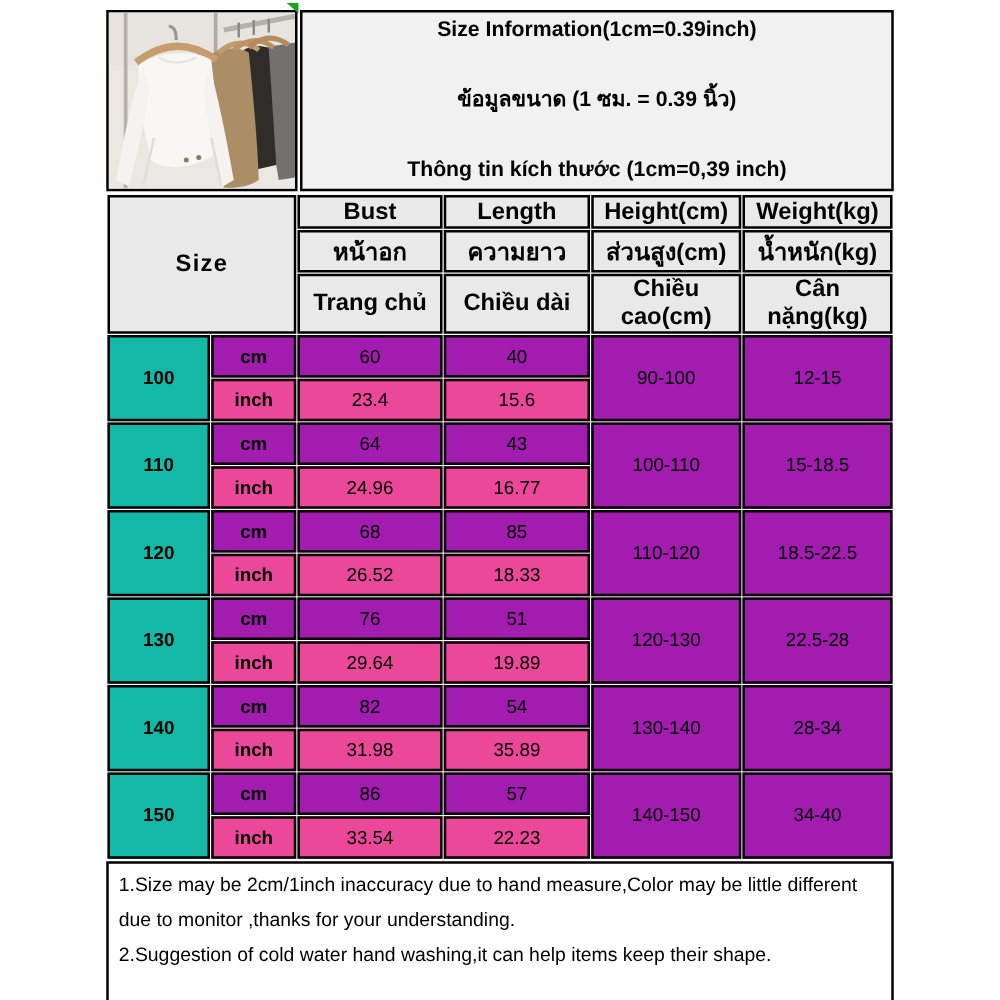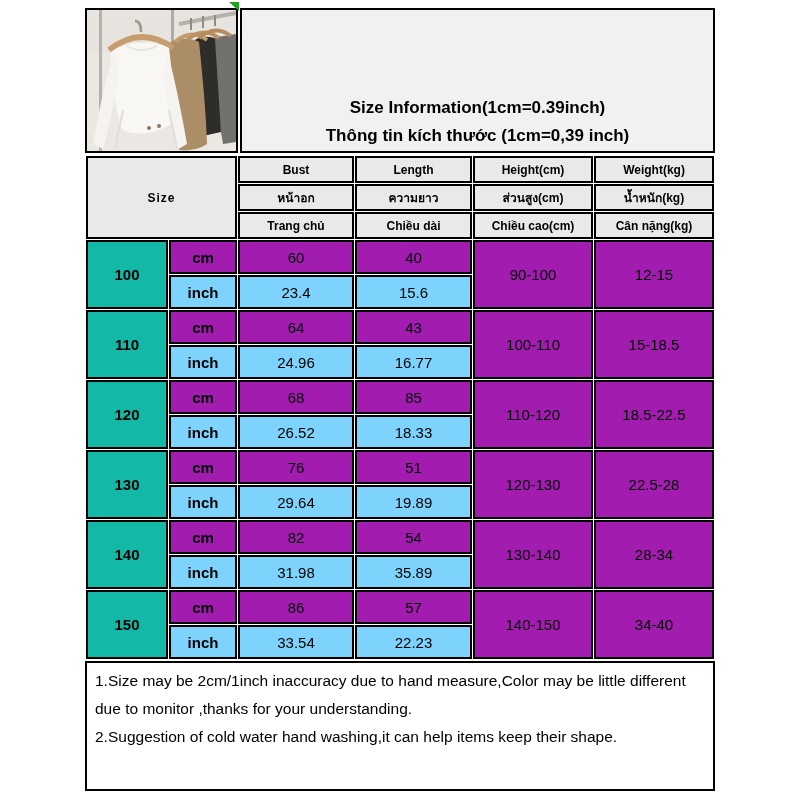--- a/index.html
+++ b/index.html
@@ -19,40 +19,40 @@
     position: relative; background: #ebe8e3; overflow: visible;
   }
   .photo-box svg { display: block; width: 149px; height: 141px; }
   .corner-badge {
     position: absolute; top: -8px; right: -3px; width: 10px; height: 9px;
     background: #1ba11b;
     clip-path: polygon(0 0, 100% 0, 100% 100%);
   }
   .title-box {
     flex: 1; border: 2px solid #000; background: #f1f1f1;
-    display: flex; flex-direction: column; justify-content: flex-end;
+    display: flex; flex-direction: column; justify-content: space-between;
     text-align: center; font-weight: bold; font-size: 17px; line-height: 1.68;
   }
 
   
   table.size-table {
     width: 630px; table-layout: fixed;
     border-collapse: separate; border-spacing: 1px; background: #fff;
   }
   .size-table th, .size-table td {
     border: 2px solid #000; text-align: center; vertical-align: middle;
     padding: 0; overflow: hidden;
   }
-  .size-table thead th { background: #e9e9e9; font-size: 12px; font-weight: bold; height: 27px; }
+  .size-table thead th { background: #e9e9e9; font-size: 19px; font-weight: bold; height: 27px; }
   th.size-head { background: #d2d2d2; font-size: 30px; font-weight: bold; letter-spacing: 1px; margin-top: 16px; }
   td.size-cell { background: #14b8a6; font-weight: bold; font-size: 15px; }
   td.unit-cell { font-weight: bold; font-size: 15px; }
   .size-table tbody td { font-size: 15px; height: 34px; }
   .shade { background: #a21caf; }
-  .plain { background: #7dd3fc; }
+  .plain { background: #ec4899; }
 
   
   .attention-box {
     margin-top: 1px; border: 2px solid #000; background: #fff;
     min-height: 130px; padding: 4px 8px; font-size: 15.5px; line-height: 1.8;
   }
 </style>
 </head>
 <body>
 
@@ -83,20 +83,21 @@
         <path d="M40,36 Q54,44 70,36" stroke="#e7e5e0" stroke-width="2" fill="none"></path>
         <path d="M36,100 C34,112 30,126 28,139" stroke="#e0ded8" stroke-width="2" fill="none"></path>
         <path d="M82,100 C84,112 88,126 90,139" stroke="#e0ded8" stroke-width="2" fill="none"></path>
         <circle cx="62" cy="118" r="2" fill="#8a7a5e"></circle>
         <circle cx="72" cy="116" r="2" fill="#8a7a5e"></circle>
       </svg>
       <div class="corner-badge"></div>
     </div>
     <div class="title-box">
       <div>Size Information(1cm=0.39inch)</div>
+      <div>ข้อมูลขนาด (1 ซม. = 0.39 นิ้ว)</div>
       <div>Thông tin kích thước (1cm=0,39 inch)</div>
     </div>
   </div>
 
   <table class="size-table">
     <colgroup>
       <col style="width:82px">
         <col style="width:68px">
         <col style="width:116px">
       <col style="width:117px">

